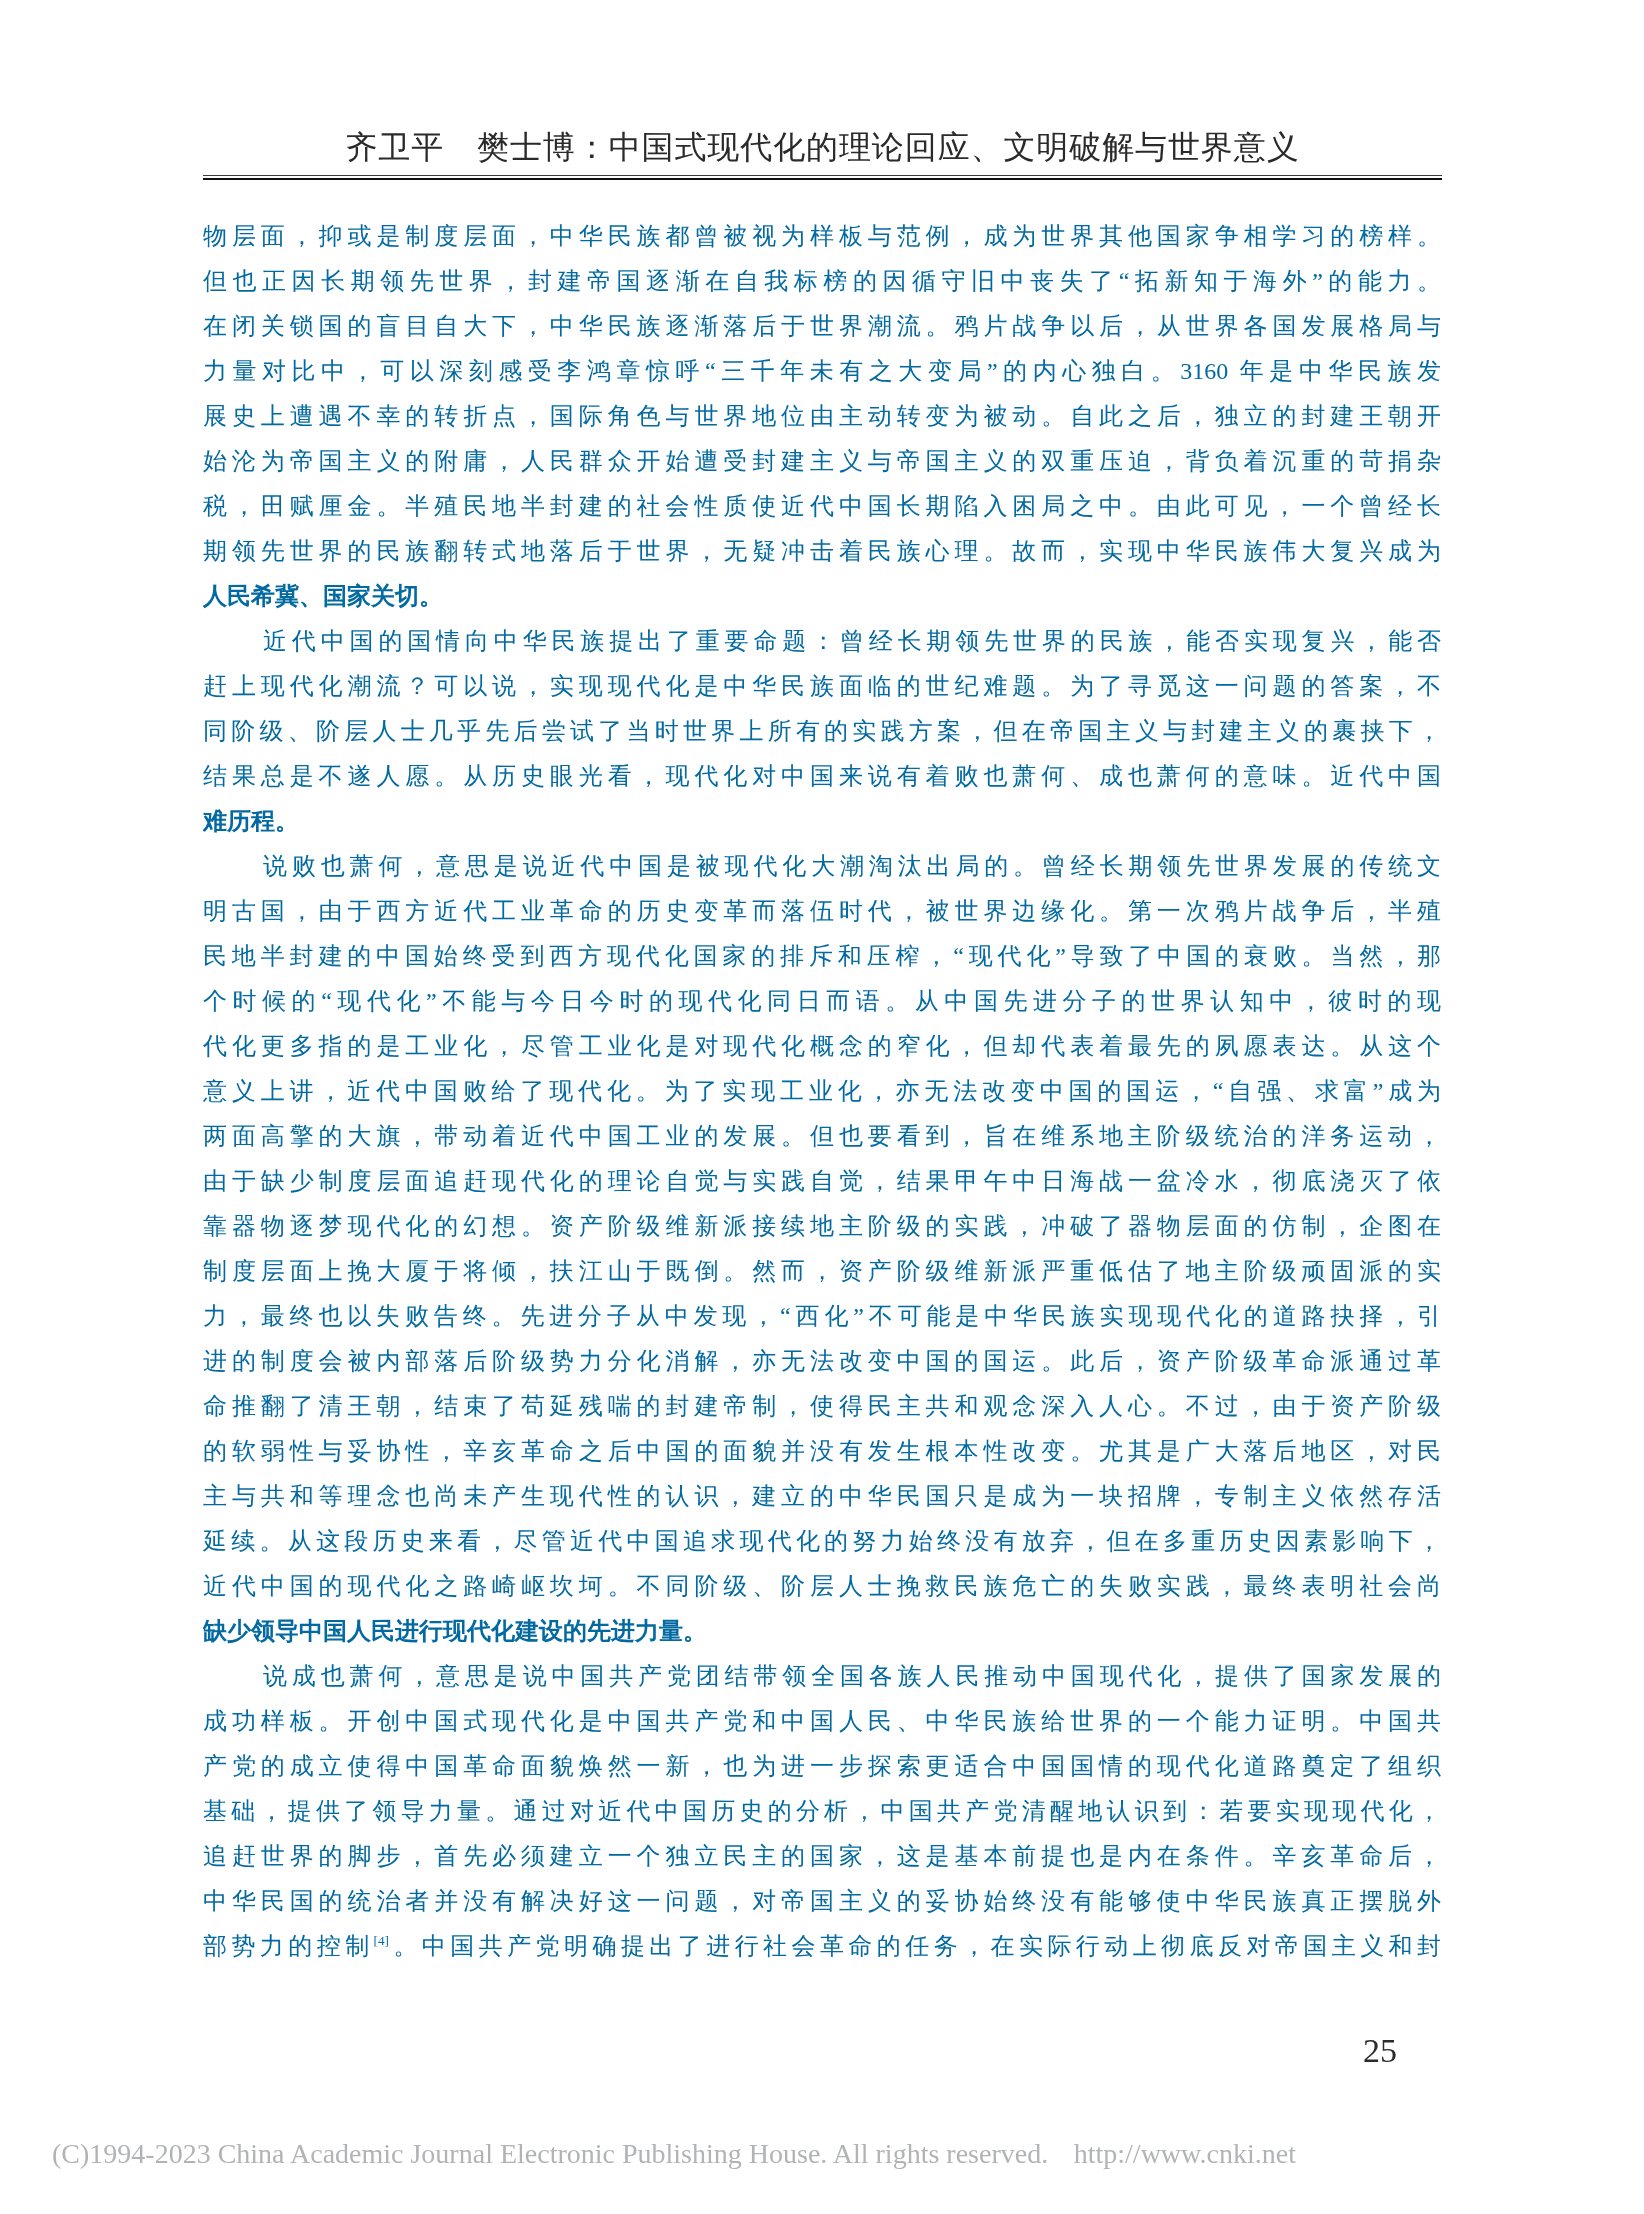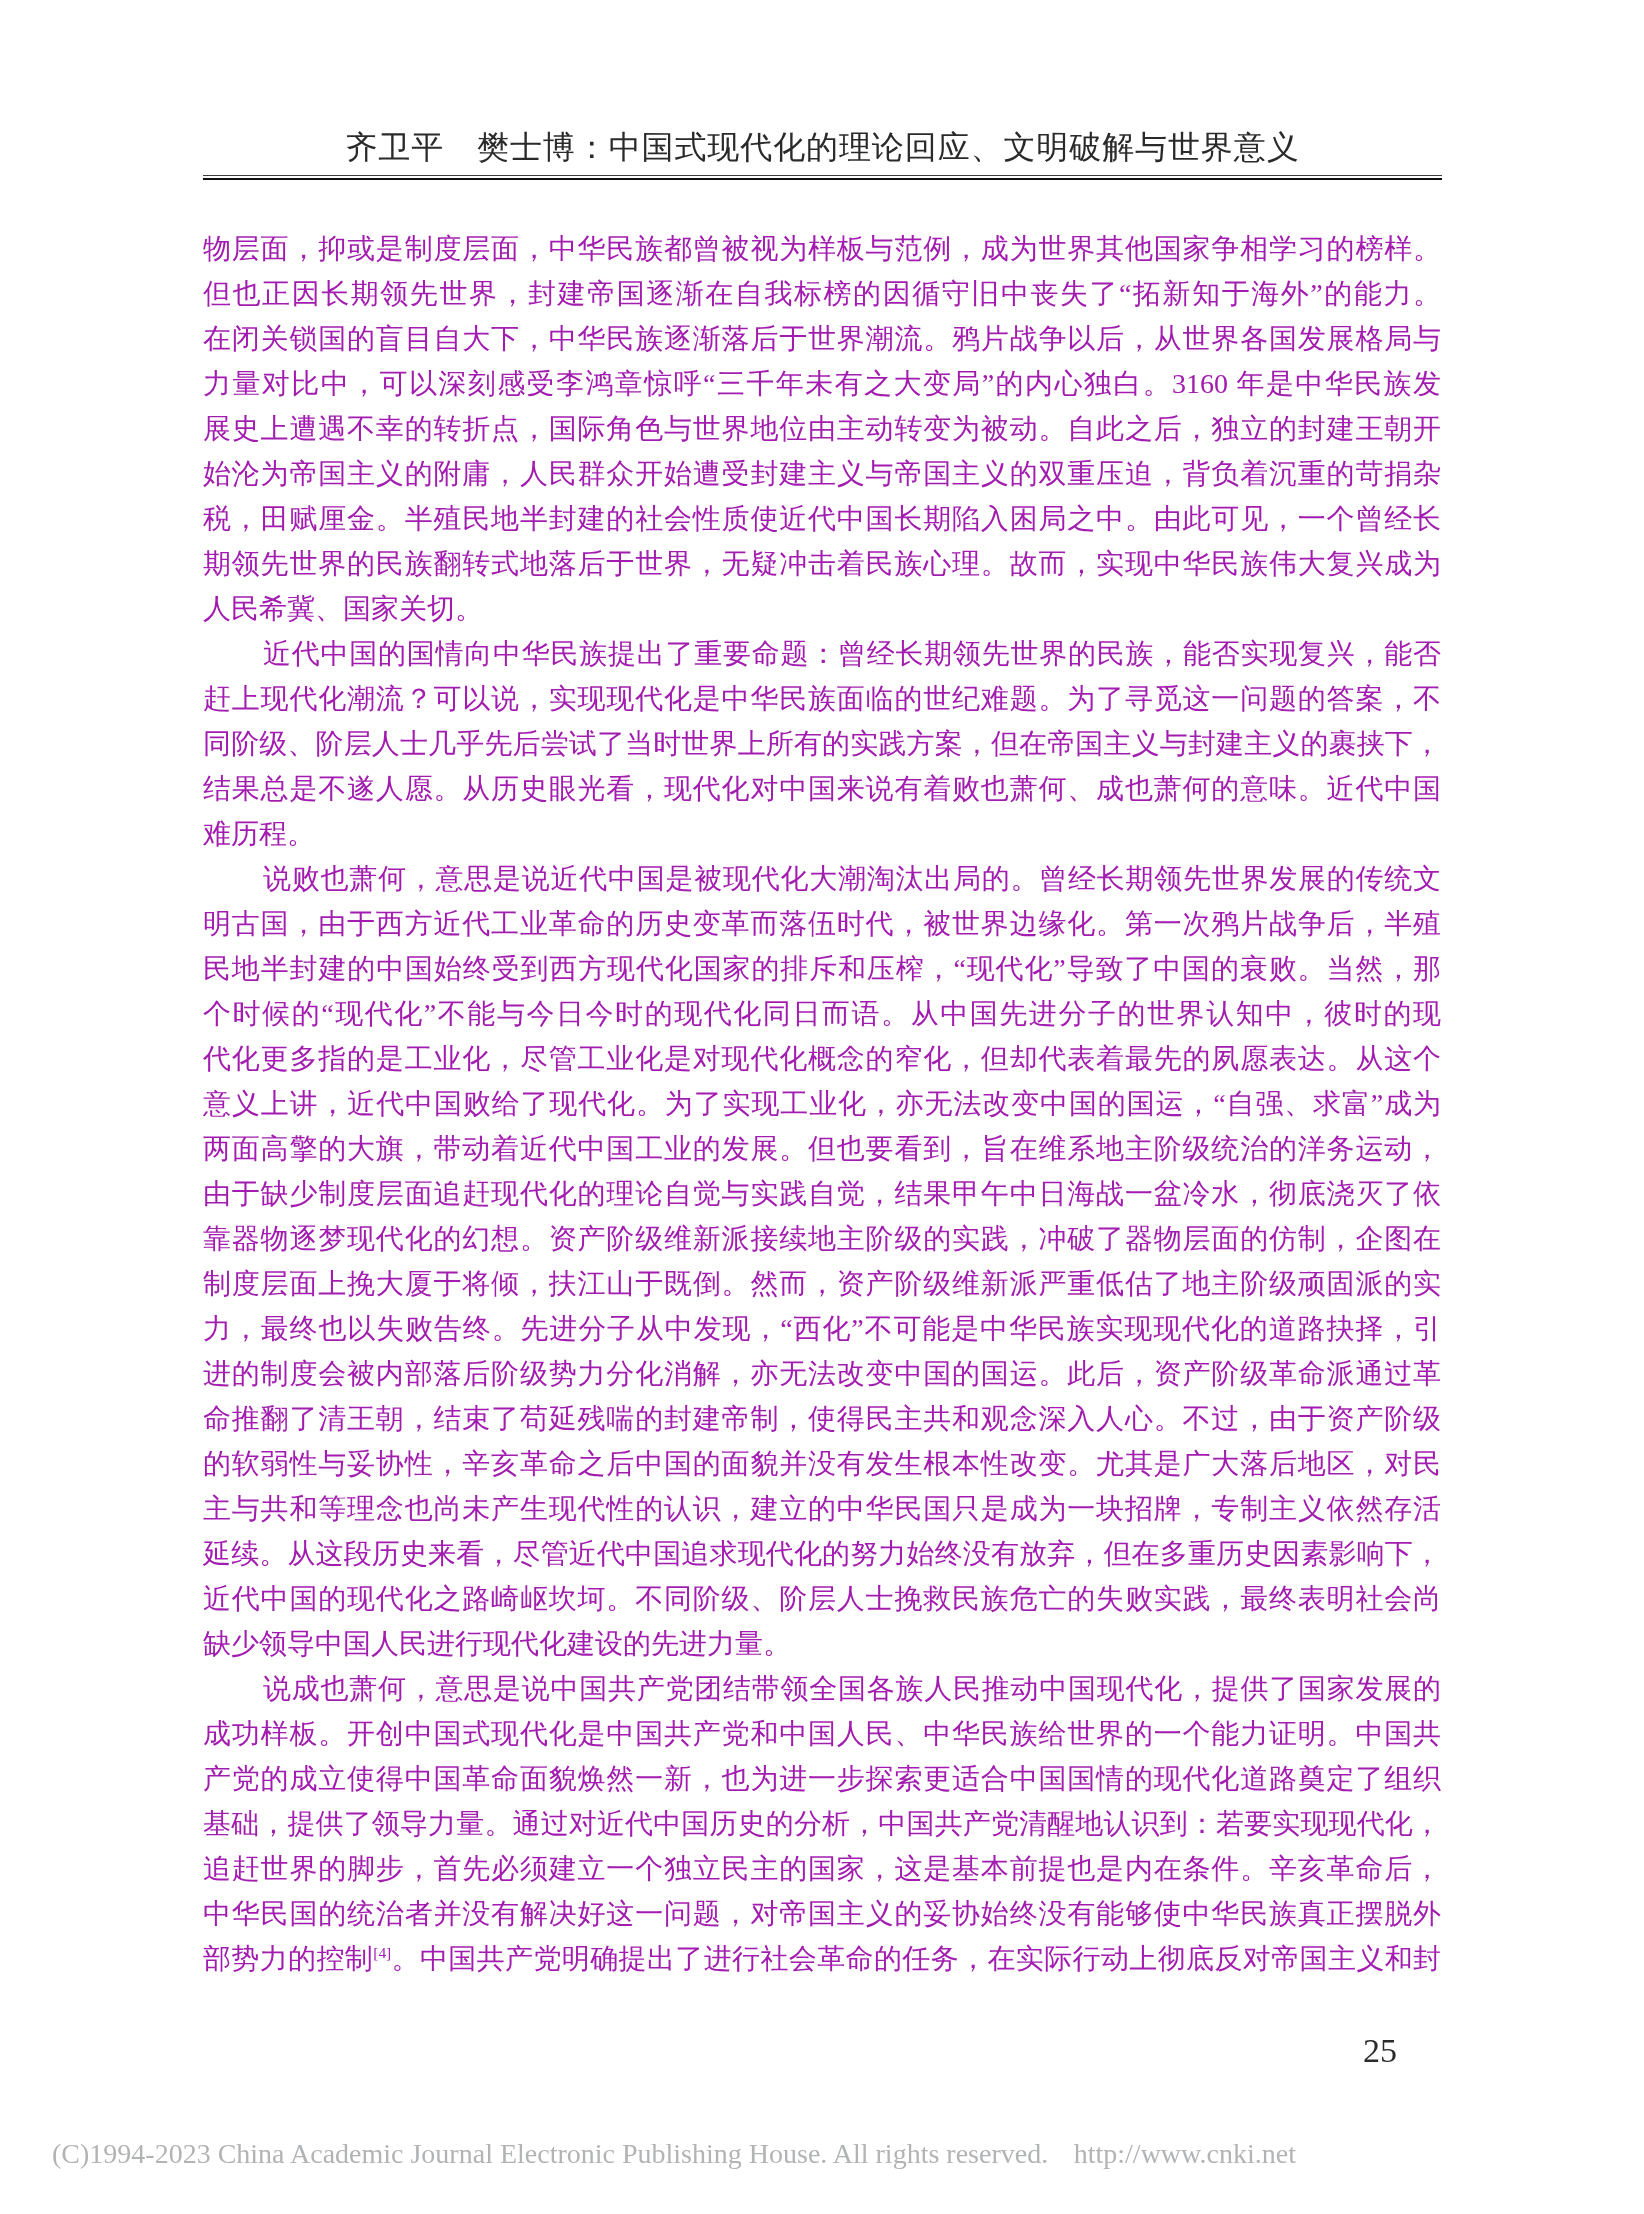--- a/index.html
+++ b/index.html
@@ -28,34 +28,34 @@
     width: 1239px;
     height: 1.8px;
     border-top: 0.9px solid #3c3c3c;
     border-bottom: 2.7px solid #0f0f0f;
   }
   .body-text {
     position: absolute;
     top: 214px;
     left: 203px;
     width: 1238px;
-    font-size: 28px;
-    color: #a21caf;
-    margin-top: 12px;
+    font-size: 24px;
+    color: #0369a1;
   }
   .line {
     height: 45px;
     line-height: 45px;
     text-align: justify;
     text-align-last: justify;
     overflow: hidden;
   }
   .line.last {
     text-align: left;
     text-align-last: left;
+    font-weight: bold;
   }
   .line.indent {
     padding-left: 60px;
   }
   .line sup {
     font-size: 0.55em;
     vertical-align: super;
     line-height: 0;
   }
   .page-number {

